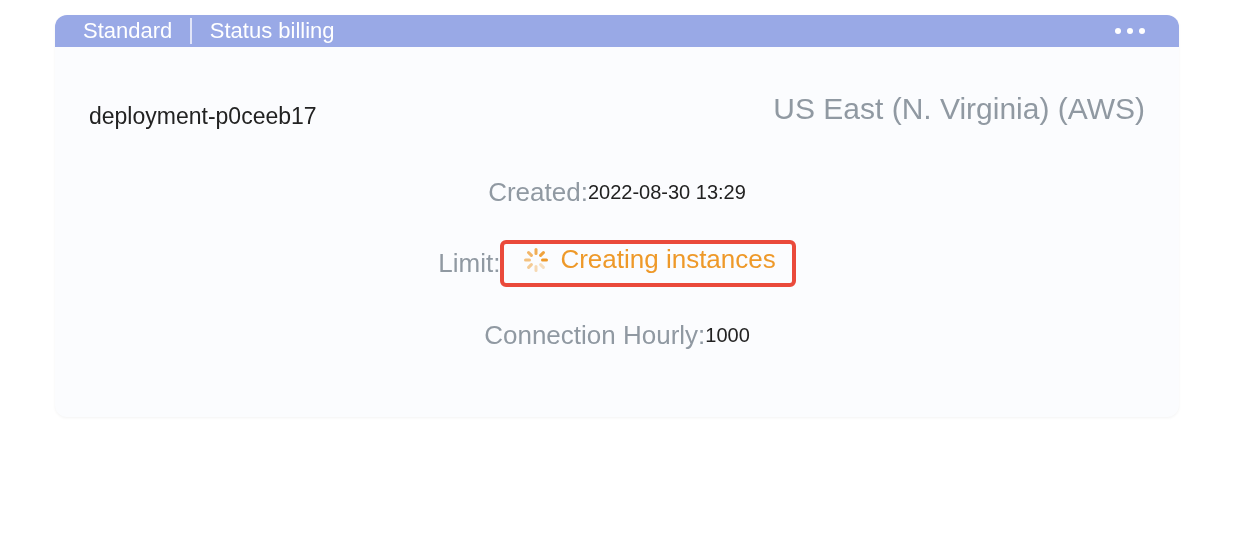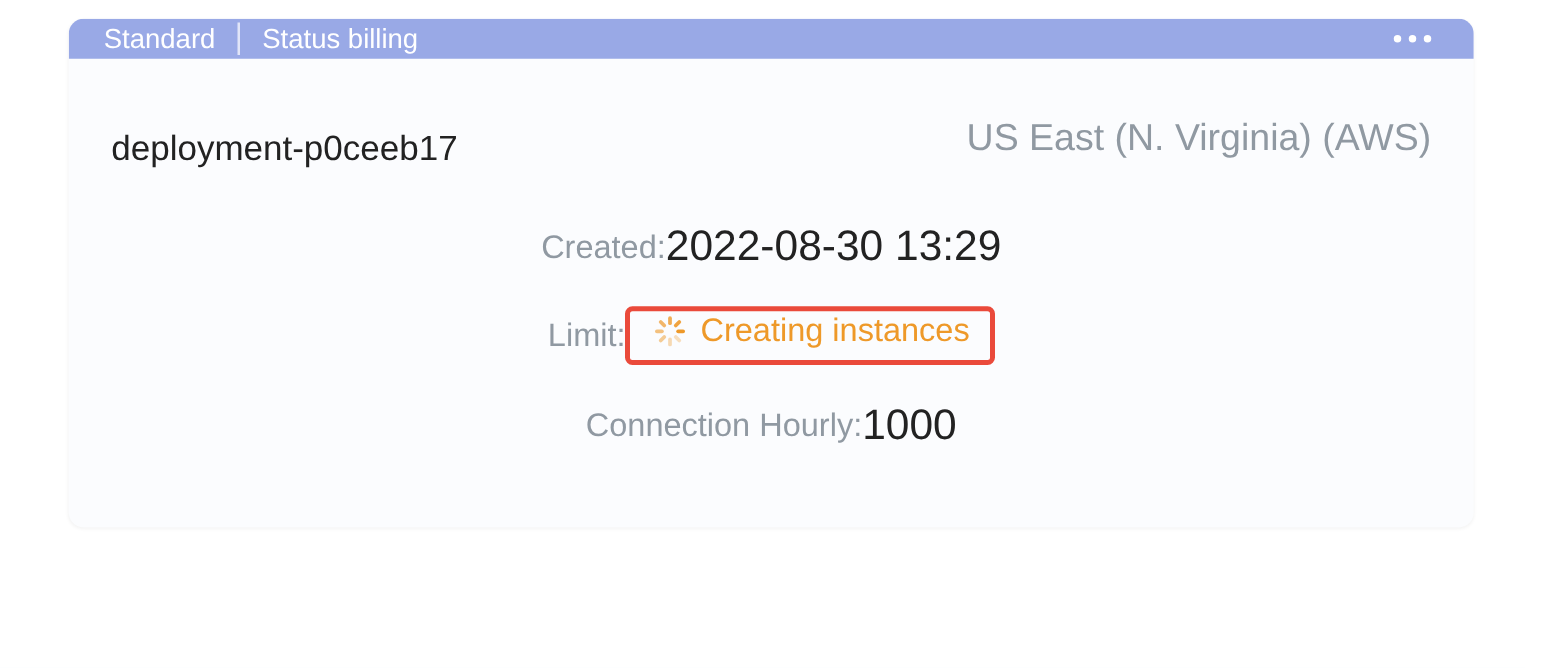--- a/index.html
+++ b/index.html
@@ -55,21 +55,21 @@
     .card-body {
       padding: 40px 34px 34px 34px;
     }
     .title-row {
       display: flex;
       justify-content: space-between;
       align-items: center;
       margin-bottom: 40px;
     }
     .deployment-name {
-      font-size: 28px;
+      font-size: 23px;
       font-weight: 500;
       color: #222;
       margin-top: 16px;
     }
     .region {
       font-size: 30px;
       color: #9099a2;
       font-weight: 400;
     }
     .detail-row {
@@ -78,21 +78,21 @@
       align-items: center;
       margin-bottom: 26px;
       min-height: 44px;
     }
     .detail-label {
       font-size: 26px;
       color: #9099a2;
       font-weight: 400;
     }
     .detail-value {
-      font-size: 34px;
+      font-size: 20px;
       color: #222;
       font-weight: 400;
     }
     .status-container {
       display: flex;
       align-items: center;
       gap: 12px;
       padding: 10px 16px 10px 20px;
     }
     .status-highlight {

